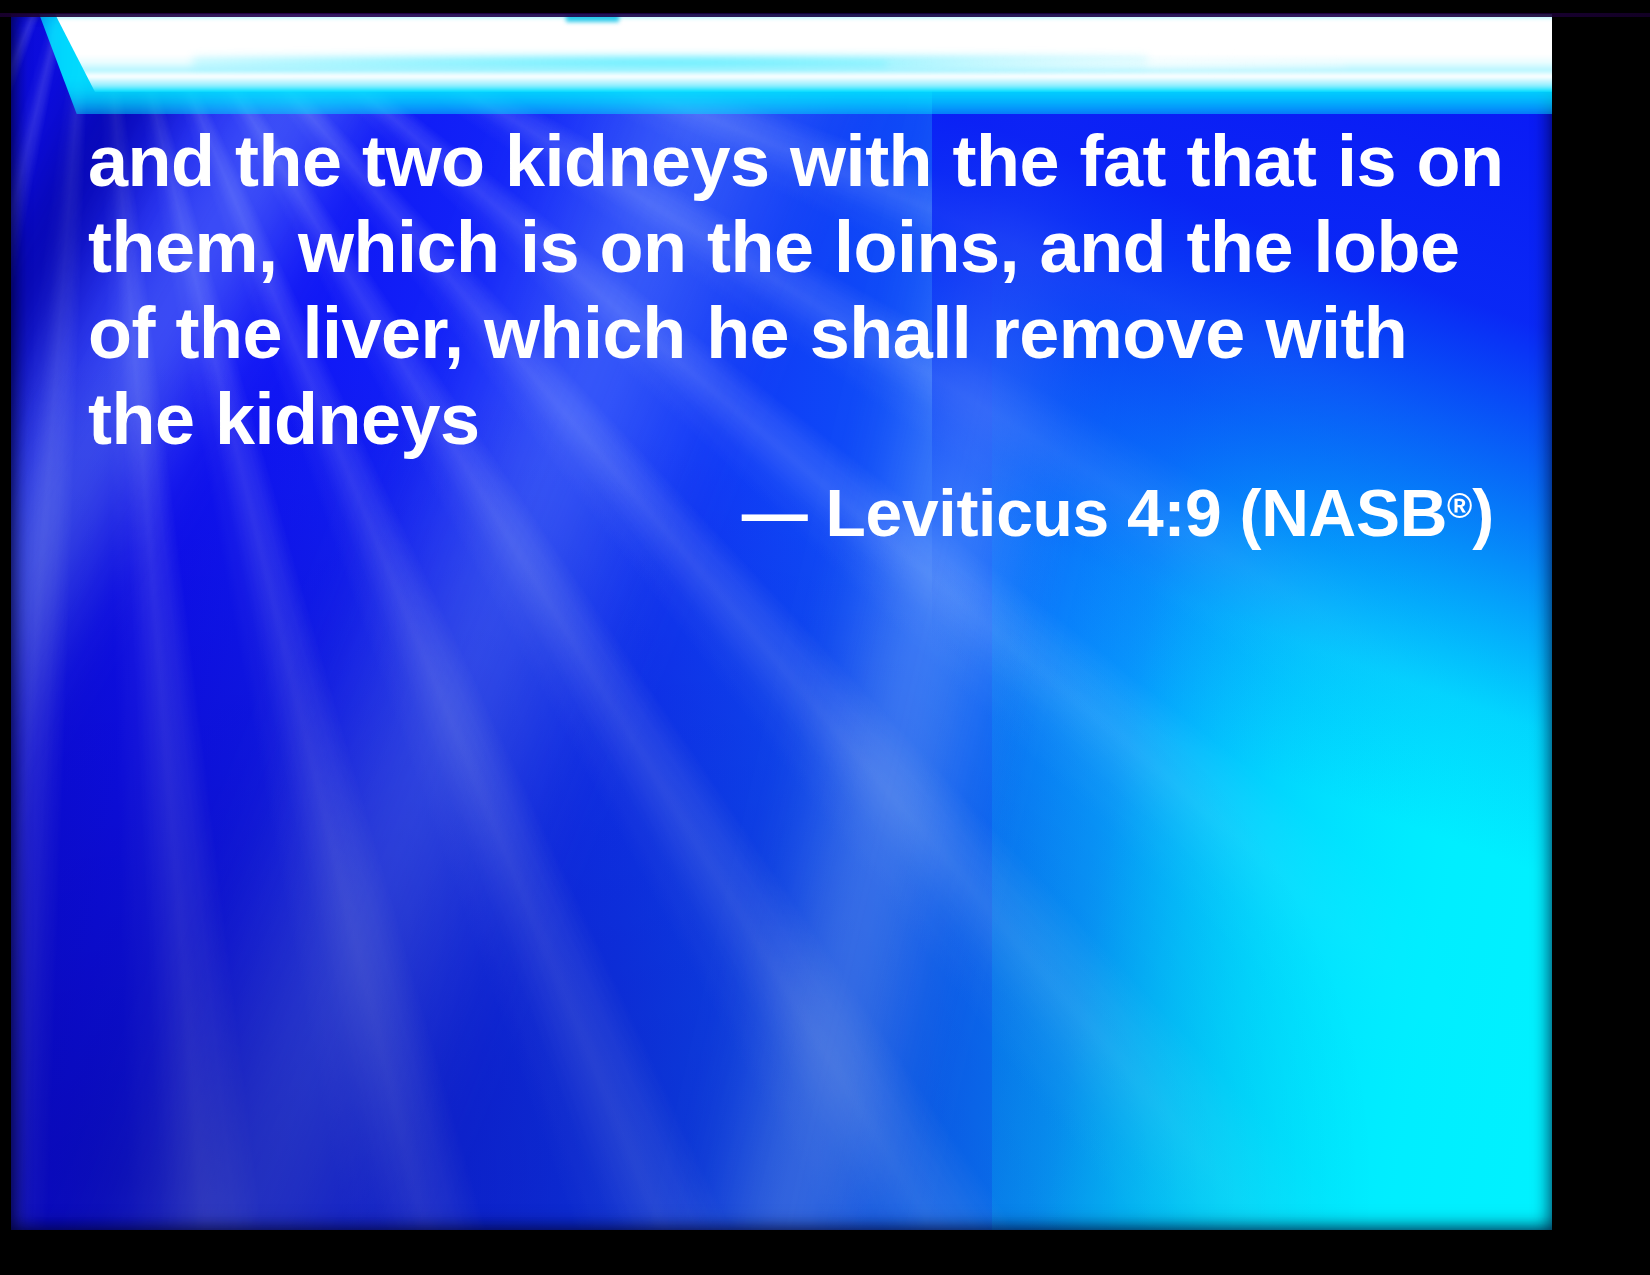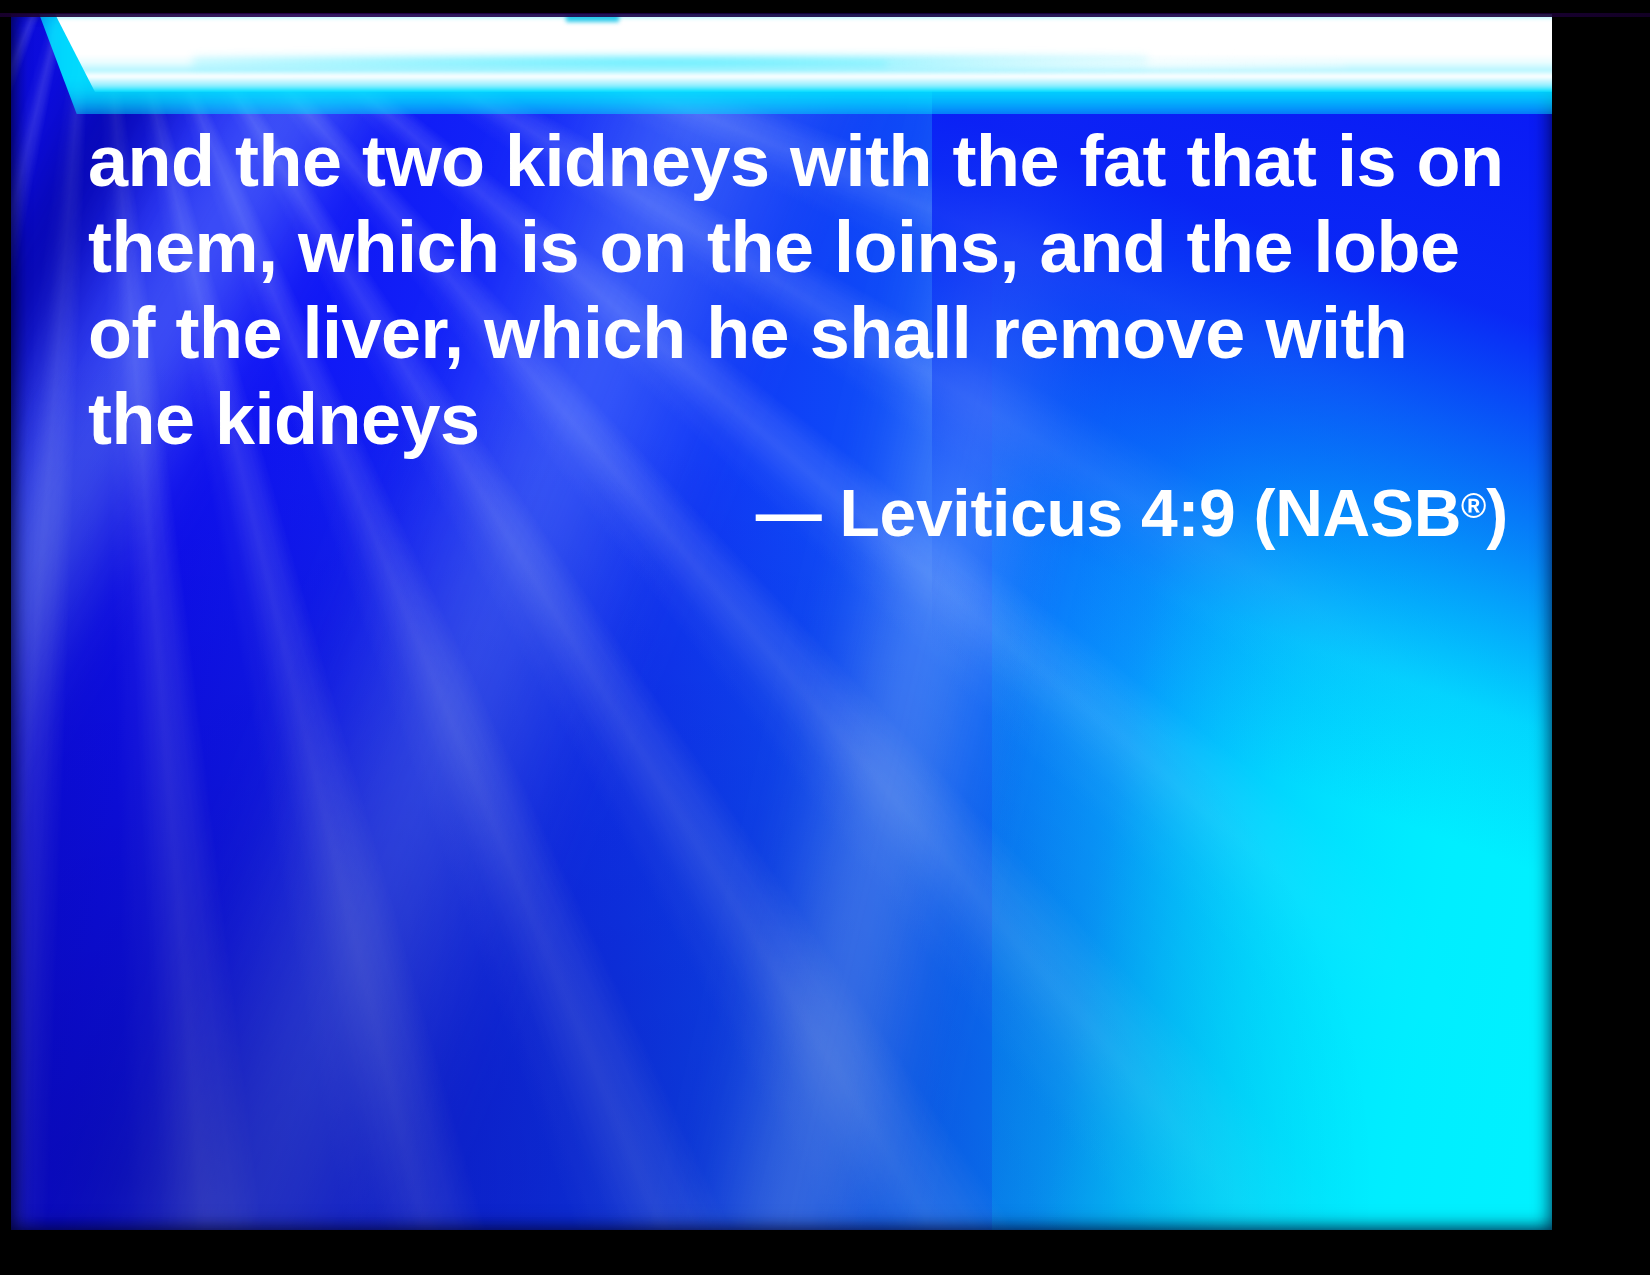--- a/index.html
+++ b/index.html
@@ -193,21 +193,21 @@
     color:#ffffff;
     font-family: "Liberation Sans", sans-serif;
     font-weight: bold;
     font-size: 72px;
     line-height: 86px;
     letter-spacing: -0.5px;
     word-spacing: 1px;
   }
   #attribution {
     position:absolute;
-    left:77px;
+    left:63px;
     top:452px;
     width:1420px;
     margin:0;
     text-align:right;
     padding-right:20px;
     color:#ffffff;
     font-family: "Liberation Sans", sans-serif;
     font-weight: bold;
     font-size: 66px;
     line-height: 80px;

